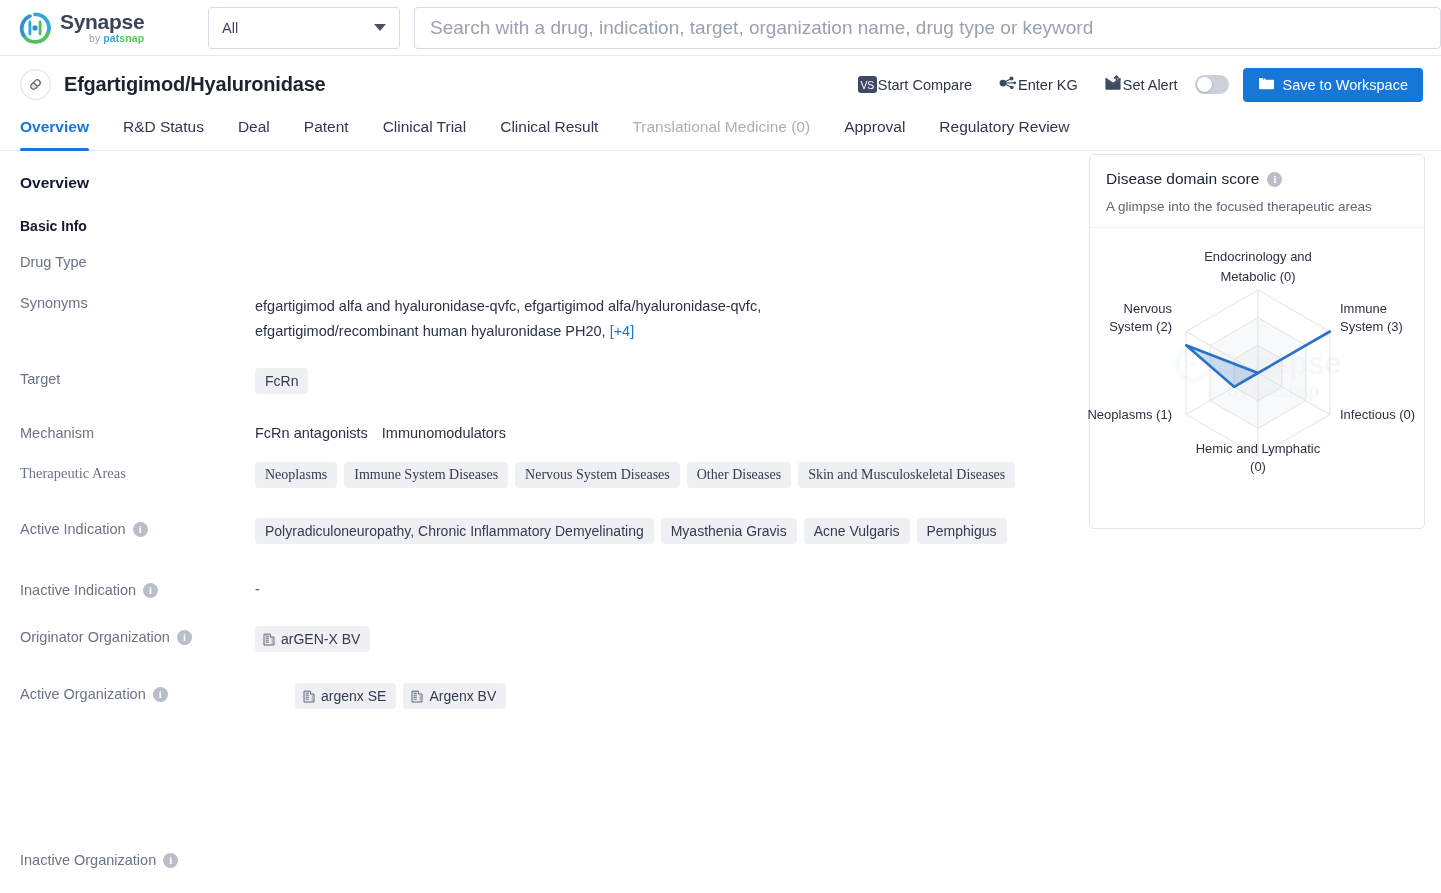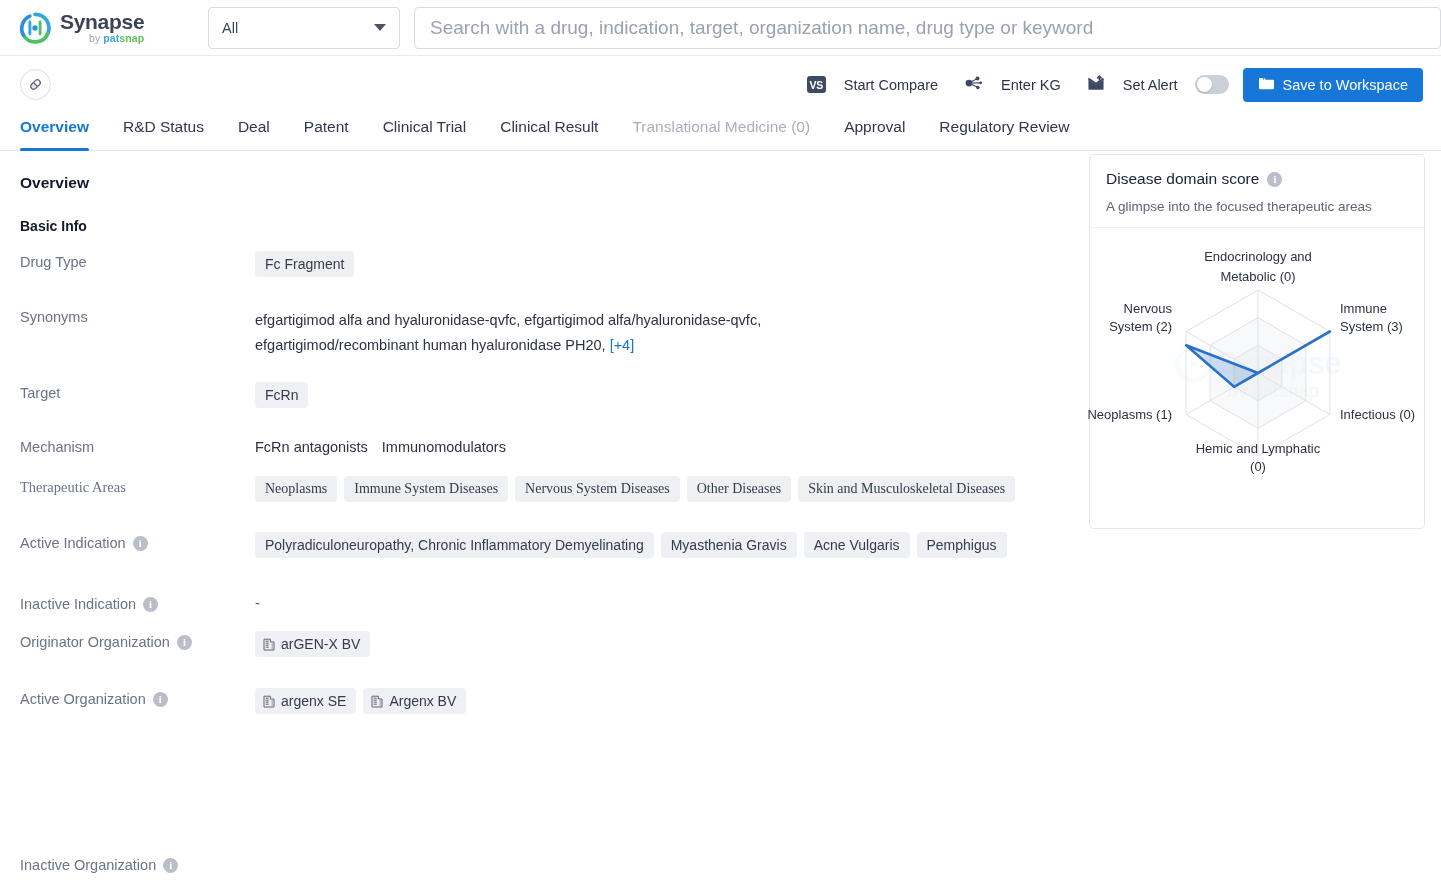--- a/index.html
+++ b/index.html
@@ -92,25 +92,25 @@
     margin-left: auto;
     display: flex; align-items: center; gap: 0px;
   }
   .hdr-btn {
     display: flex; align-items: center;
     font-size: 14.5px; color: #2c3547;
     cursor: pointer;
     padding: 0 13px;
     height: 32px;
   }
-  .hdr-btn .lbl { margin-left: 18px; white-space: nowrap; }
+  .hdr-btn .lbl { margin-left: 1px; white-space: nowrap; }
   .vs-badge {
     width: 19px; height: 17px; border-radius: 3px;
     background: #3e4a63; color: #fff;
-    font-size: 10.5px; font-weight: bold;
+    font-size: 10.5px; font-weight: normal;
     display: flex; align-items: center; justify-content: center;
     letter-spacing: -0.2px;
   }
   #alert-toggle {
     width: 34px; height: 19px; border-radius: 10px;
     background: #ccd0d9;
     position: relative; cursor: pointer;
     margin-left: 4px; flex: 0 0 auto;
   }
   #alert-toggle .knob {
@@ -286,20 +286,21 @@
   <span id="drug-icon">
     <svg width="17" height="17" viewBox="0 0 20 20">
       <g transform="rotate(-45 10 10)">
         <rect x="3.5" y="6.6" width="13" height="6.8" rx="3.4" fill="none" stroke="#5d6577" stroke-width="1.5"></rect>
         <path d="M10 6.6 L10 13.4" stroke="#5d6577" stroke-width="1.5"></path>
         <rect x="3.5" y="6.6" width="6.5" height="6.8" rx="3.4" fill="#5d6577" opacity=".18"></rect>
       </g>
     </svg>
   </span>
 
+  <span id="drug-title">Efgartigimod/Hyaluronidase</span>
 
   <div id="header-actions">
 
     <div class="hdr-btn">
       <span class="vs-badge">VS</span>
       <span class="lbl">Start Compare</span>
     </div>
 
     <div class="hdr-btn">
       <span>
@@ -355,23 +356,20 @@
 
 <div id="content">
 
   <div id="section-title">Overview</div>
   <div id="basic-info-title">Basic Info</div>
 
   <div class="row" style="margin-top:17px;">
     <div class="row-label">
       <span>Drug Type</span>
     </div>
-    <div class="row-value">
-      <span class="tag">Fc Fragment</span>
-    </div>
   </div>
 
   <div class="row" style="margin-top:22px;">
     <div class="row-label">
       <span>Synonyms</span>
     </div>
     <div class="row-value plain-text">
       <div>efgartigimod alfa and hyaluronidase-qvfc,  efgartigimod alfa/hyaluronidase-qvfc,</div>
       <div>
         <span>efgartigimod/recombinant human hyaluronidase PH20,</span><span class="more">[+4]</span>
@@ -417,39 +415,39 @@
   </div>
 
   <div class="row" style="margin-top:28px;">
     <div class="row-label">
       <span>Inactive Indication</span>
       <span class="info-i">i</span>
     </div>
     <div class="row-value dash">-</div>
   </div>
 
-  <div class="row" style="margin-top:19px;">
+  <div class="row" style="margin-top:28px;">
     <div class="row-label">
       <span>Originator Organization</span>
       <span class="info-i">i</span>
     </div>
     <div class="row-value">
       <span class="tag org">
         <span class="bld-icon">
           <svg width="12" height="13" viewBox="0 0 12 13">
             <path d="M1 1.2 L7.4 1.2 L7.4 4 L11 4 L11 12 L1 12 Z" fill="none" stroke="#5d6577" stroke-width="1"></path>
             <path d="M2.6 3.2 L5.8 3.2 M2.6 5.2 L5.8 5.2 M2.6 7.2 L5.8 7.2 M2.6 9.2 L5.8 9.2 M8.6 6 L9.8 6 M8.6 8 L9.8 8 M8.6 10 L9.8 10" stroke="#5d6577" stroke-width="1"></path>
           </svg>
         </span>
         <span>arGEN-X BV</span>
       </span>
     </div>
   </div>
 
-  <div class="row" style="margin-top:24px;">
+  <div class="row" style="margin-top:24px;gap:40px;">
     <div class="row-label">
       <span>Active Organization</span>
       <span class="info-i">i</span>
     </div>
     <div class="row-value">
       <span class="tag org">
         <span class="bld-icon">
           <svg width="12" height="13" viewBox="0 0 12 13">
             <path d="M1 1.2 L7.4 1.2 L7.4 4 L11 4 L11 12 L1 12 Z" fill="none" stroke="#5d6577" stroke-width="1"></path>
             <path d="M2.6 3.2 L5.8 3.2 M2.6 5.2 L5.8 5.2 M2.6 7.2 L5.8 7.2 M2.6 9.2 L5.8 9.2 M8.6 6 L9.8 6 M8.6 8 L9.8 8 M8.6 10 L9.8 10" stroke="#5d6577" stroke-width="1"></path>

